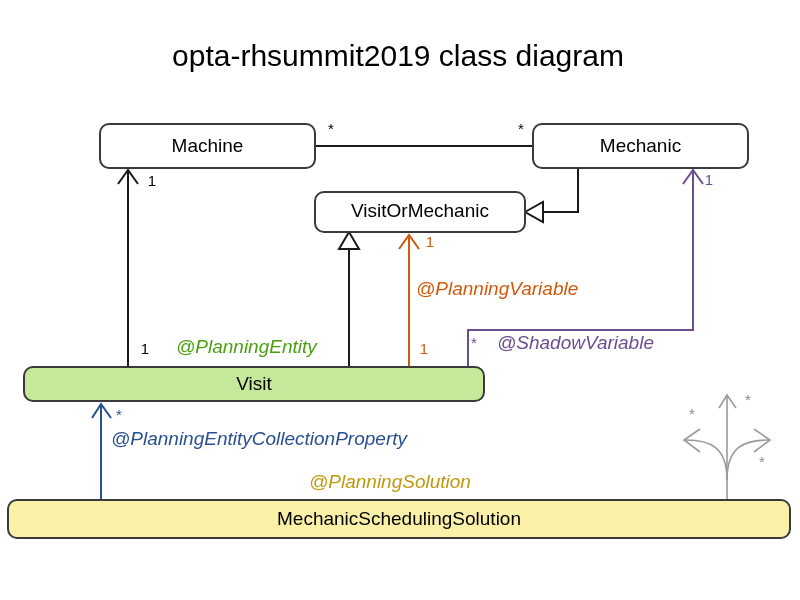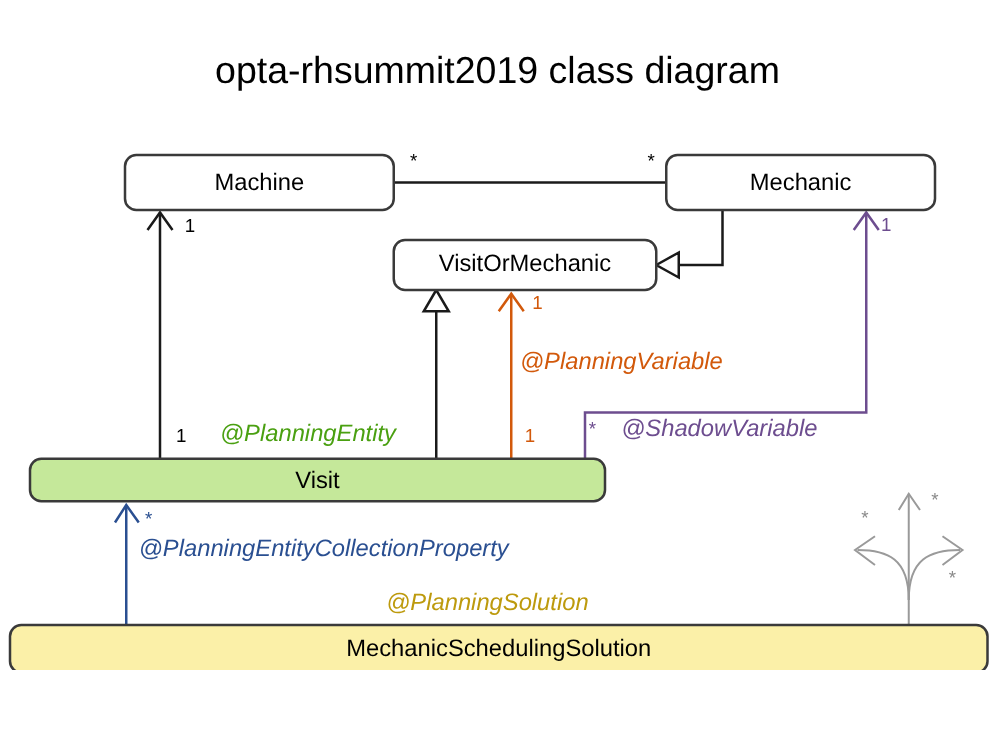--- a/index.html
+++ b/index.html
@@ -3,21 +3,21 @@
 <meta charset="utf-8">
 <style>
   html, body {
     margin: 0;
     padding: 0;
     background: #ffffff;
   }
   #canvas {
     position: relative;
     width: 800px;
-    height: 536px;
+    height: 600px;
     background: #ffffff;
     font-family: "Liberation Sans", sans-serif;
     overflow: hidden;
     text-align: right;
   }
   svg#diagram {
     position: absolute;
     top: 0;
     left: 0;
     width: 800px;

